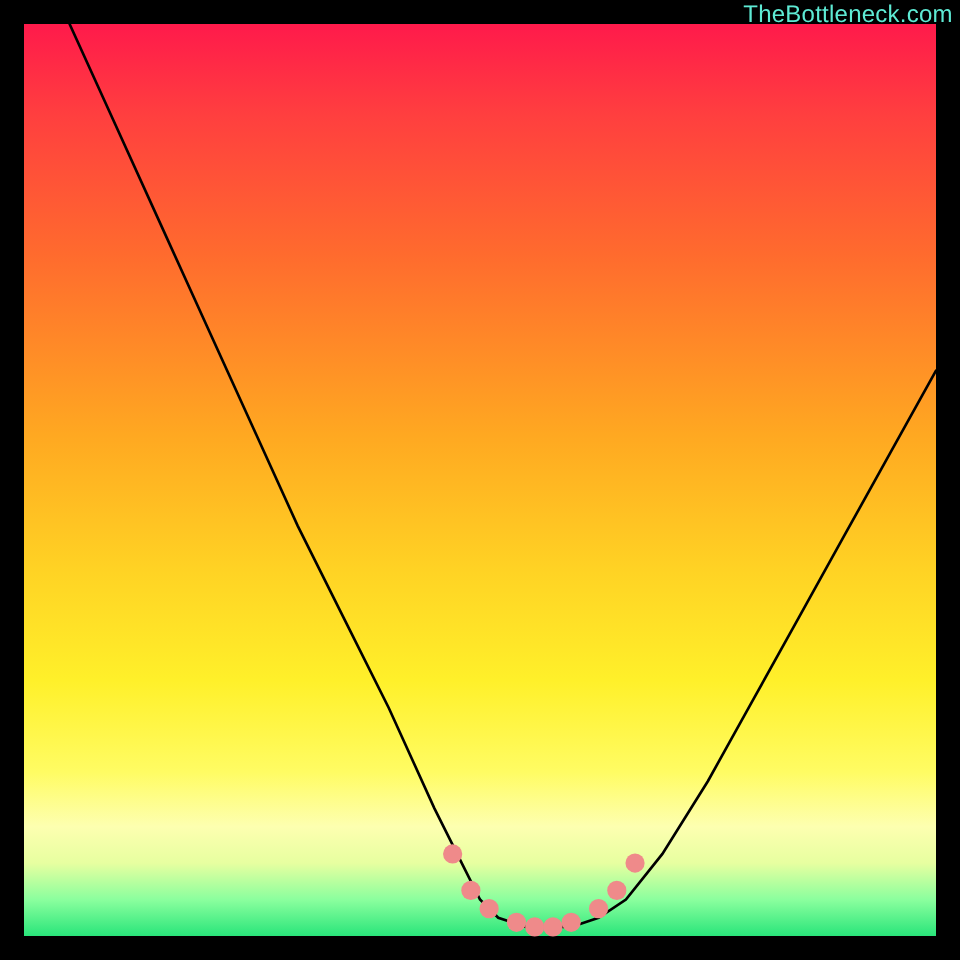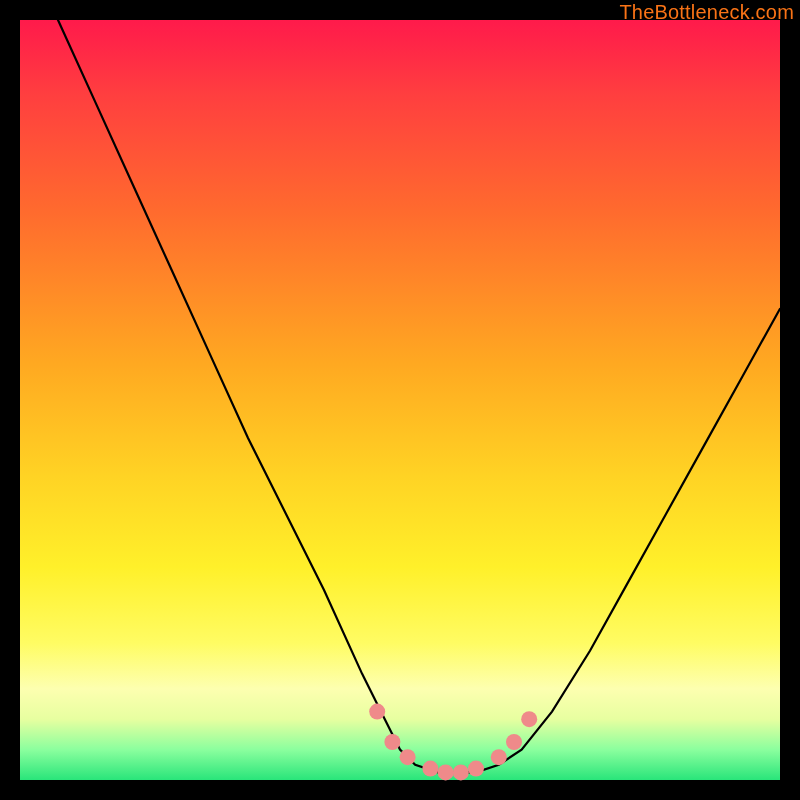--- a/index.html
+++ b/index.html
@@ -37,21 +37,21 @@
       #fdffb0 88%,
       #e7ffa0 92%,
       #8bff9e 96%,
       #29e57a 100%
     );
   }
   .watermark {
     position: absolute;
     top: 1px;
     right: 6px;
-    color: #f97316;
+    color: #5eead4;
     font-size: 20px;
     font-weight: 500;
     letter-spacing: 0.2px;
     user-select: none;
   }
   svg.curve {
     position: absolute;
     left: 0;
     top: 0;
     width: 760px;

